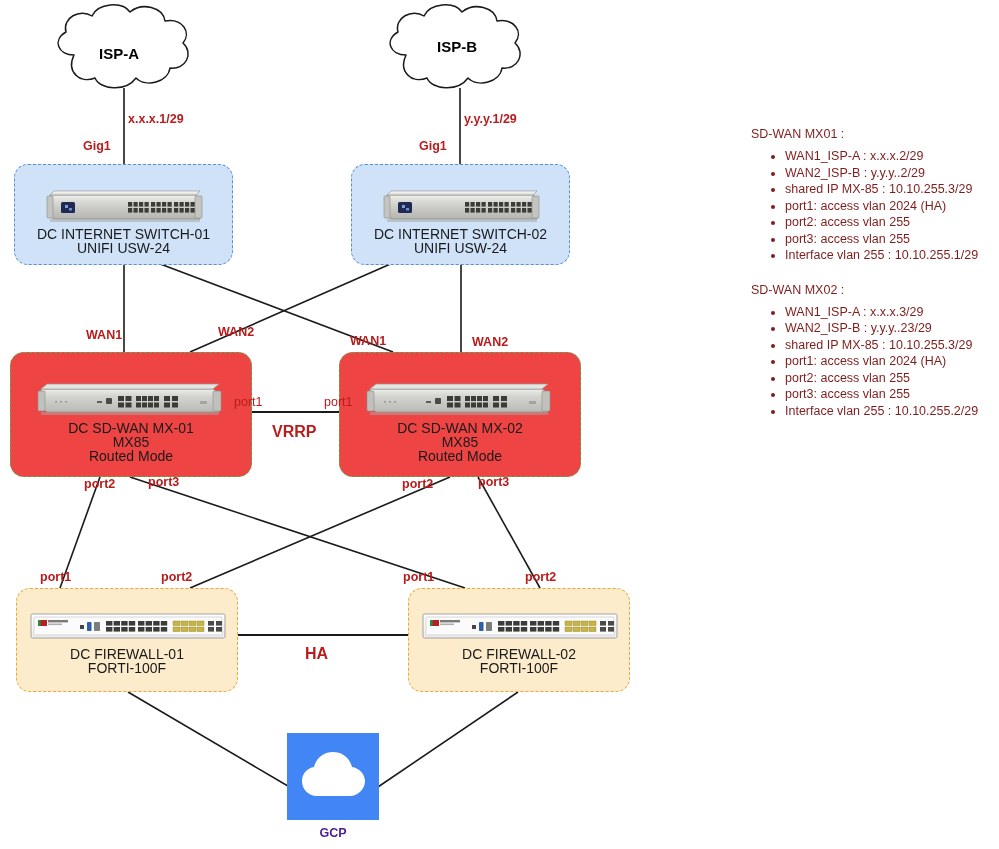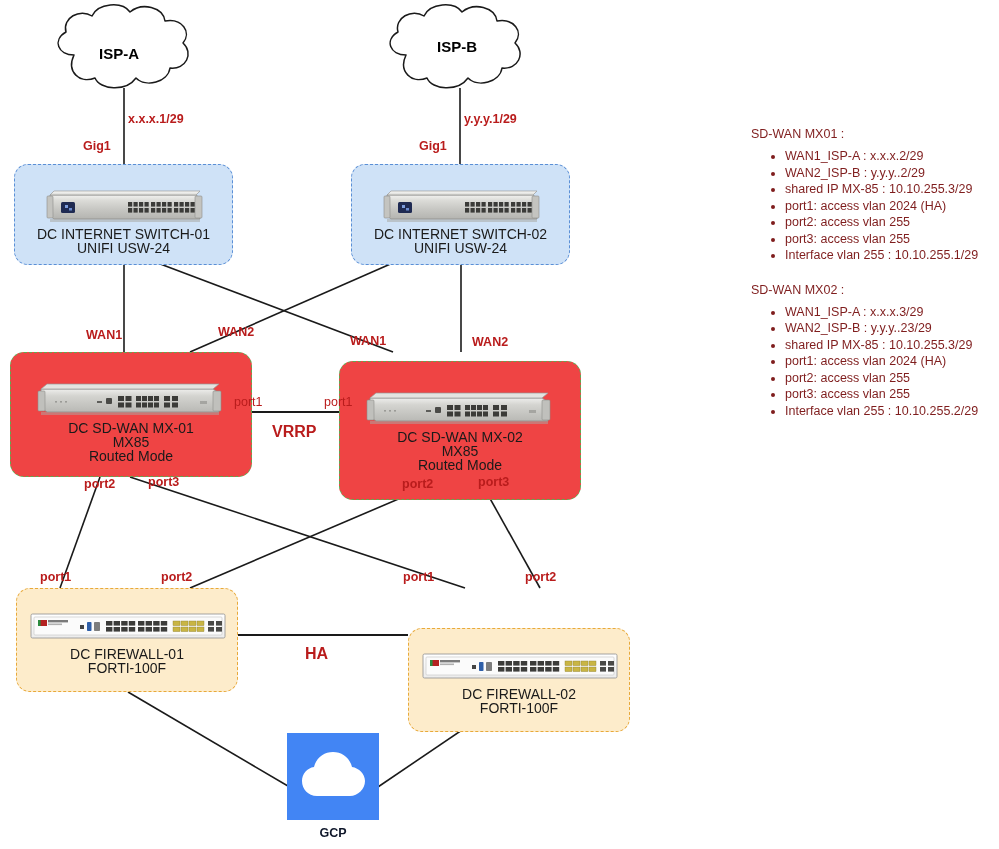--- a/index.html
+++ b/index.html
@@ -107,21 +107,21 @@
     height: 87px;
   }
   .gcp-label {
     position: absolute;
     left: 287px;
     top: 826px;
     width: 92px;
     text-align: center;
     font-size: 12.5px;
     font-weight: bold;
-    color: #0f172a;
+    color: #4c1d95;
   }
   
   .dev { position: absolute; }
 </style>
 </head>
 <body>
 
 <div id="stage">
 
   <svg class="diagram" viewBox="0 0 999 849">
@@ -340,21 +340,21 @@
           <rect x="137" y="27.5" width="6" height="5"></rect>
       </g>
       <rect x="165" y="26" width="7" height="3" fill="#a5a5a1"></rect>
       <rect x="6" y="37" width="178" height="3" fill="#a9a9a5" opacity="0.5"></rect>
     </svg>
     <div class="zone-caption" style="top:68px;">DC SD-WAN MX-01</div>
     <div class="zone-caption" style="top:82px;">MX85</div>
     <div class="zone-caption" style="top:96px;">Routed Mode</div>
   </div>
 
-  <div class="zone zone-green" style="left:339px; top:352px; width:242px; height:139px;margin-top:9px;">
+  <div class="zone zone-green" style="left:339px; top:352px; width:242px; height:125px;">
     <svg class="dev" style="left:24px; top:22px; width:190px; height:45px;" viewBox="0 0 190 45">
       <path d="M6 14 L178 14 L184 18 L184 37 L12 37 L6 33 Z" fill="url(#gradMx)" stroke="#8e8e8a" stroke-width="0.8"></path>
       <path d="M6 14 L178 14 L184 9 L12 9 Z" fill="#e4e4e0" stroke="#9a9a96" stroke-width="0.7"></path>
       <rect x="3" y="16" width="7" height="20" rx="1" fill="#c0c0bc" stroke="#8e8e8a" stroke-width="0.6"></rect>
       <rect x="178" y="16" width="8" height="20" rx="1" fill="#c0c0bc" stroke="#8e8e8a" stroke-width="0.6"></rect>
       <g fill="#9b9b97">
         <rect x="20" y="26" width="2" height="1.6"></rect>
           <rect x="25" y="26" width="2" height="1.6"></rect>
         <rect x="30" y="26" width="2" height="1.6"></rect>
       </g>
@@ -449,21 +449,21 @@
             <rect x="186" y="11" width="6" height="4.6"></rect>
           <rect x="178" y="17" width="6" height="4.6"></rect>
             <rect x="186" y="17" width="6" height="4.6"></rect>
         </g>
       </g>
     </svg>
     <div class="zone-caption" style="top:58px;">DC FIREWALL-01</div>
     <div class="zone-caption" style="top:72px;">FORTI-100F</div>
   </div>
 
-  <div class="zone zone-orange" style="left:408px; top:588px; width:222px; height:104px;margin-top:40px;">
+  <div class="zone zone-orange" style="left:408px; top:588px; width:222px; height:104px;">
     <svg class="dev" style="left:13px; top:21px; width:196px; height:32px;" viewBox="0 0 196 32">
       <rect x="1" y="4" width="194" height="24" rx="1.5" fill="url(#gradFg)" stroke="#9a9a9a" stroke-width="0.9"></rect>
       <rect x="4" y="7" width="188" height="18" rx="1" fill="#fbfbfb" stroke="#c4c4c4" stroke-width="0.6"></rect>
       <rect x="8" y="10" width="9" height="6" fill="#b42121"></rect>
       <rect x="8" y="10" width="2.6" height="6" fill="#2b8a3e"></rect>
       <rect x="18" y="10" width="20" height="2.4" fill="#7a7a7a"></rect>
       <rect x="18" y="13.5" width="14" height="1.6" fill="#b0b0b0"></rect>
       <rect x="50" y="15" width="4" height="4" fill="#444"></rect>
       <rect x="57" y="12" width="4.5" height="9" rx="0.8" fill="#2f5fa8"></rect>
       <rect x="64" y="12" width="6" height="9" rx="0.8" fill="#7d7d7d"></rect>

